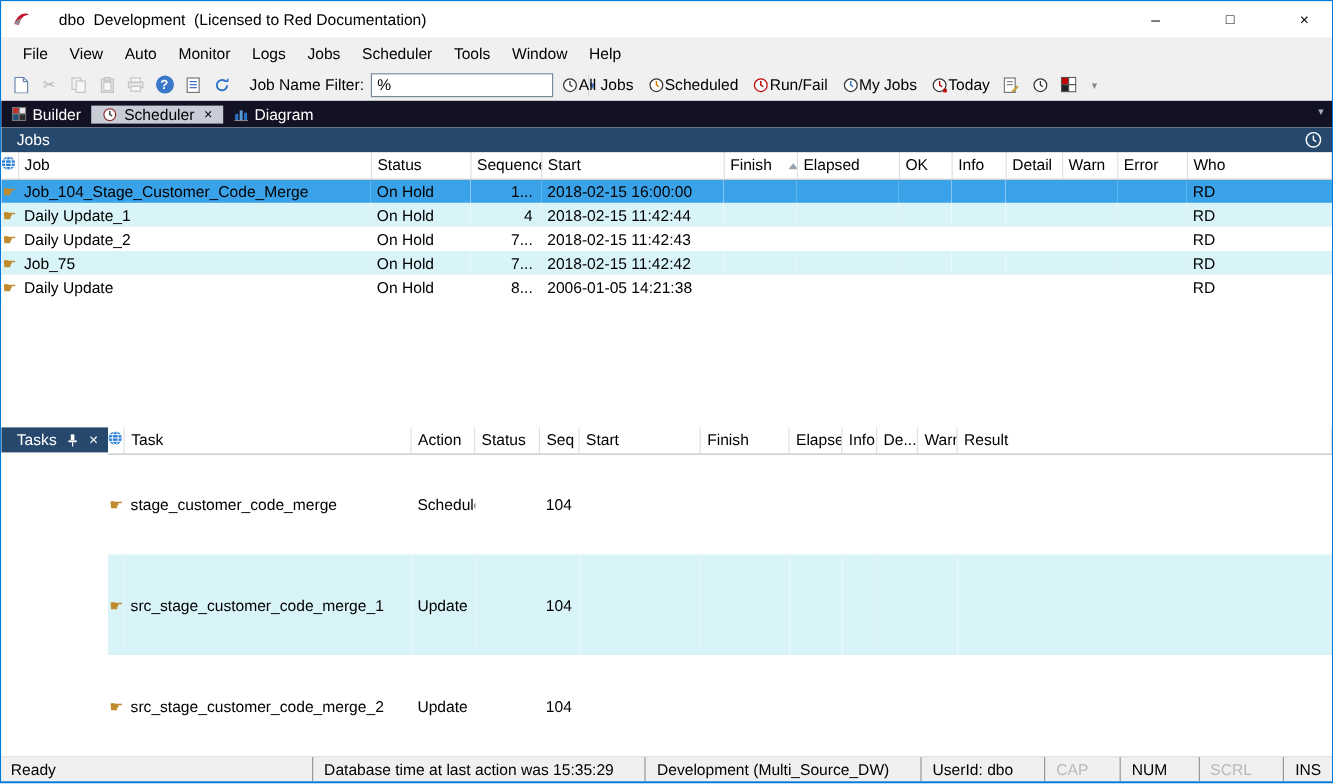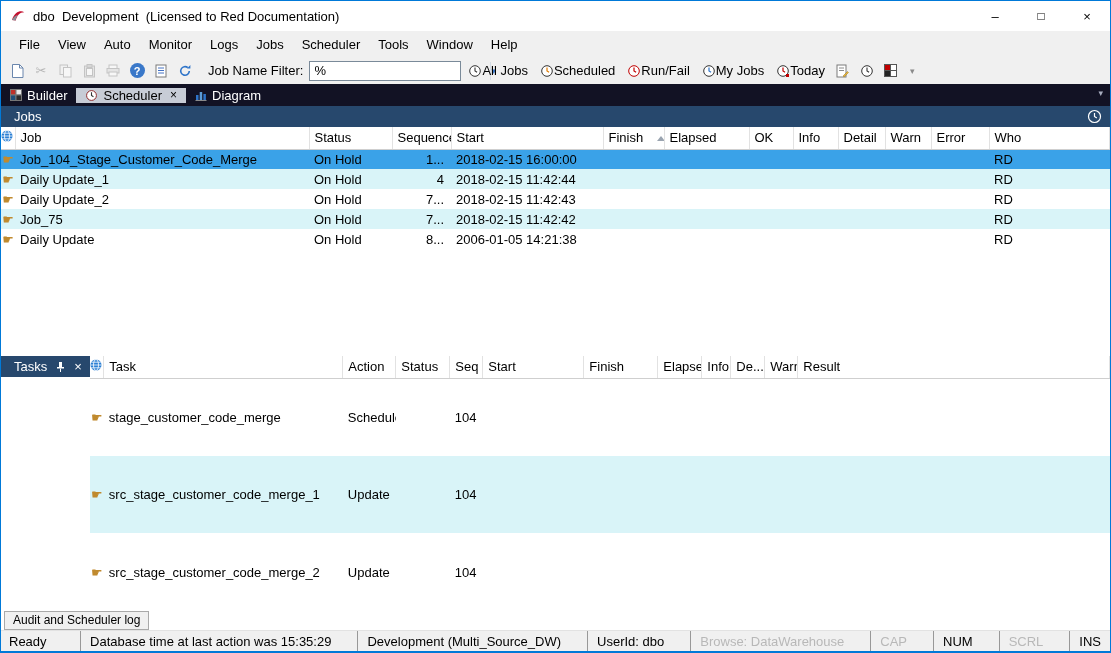--- a/index.html
+++ b/index.html
@@ -2,21 +2,21 @@
 <html style="--accent: #0079d8; --selection: #3aa2e8; --zebra: #d9f4f8; --panel-header: #27486d; --tabstrip: #121224;"><head>
 <meta charset="utf-8">
 <style>
   * { box-sizing: border-box; margin: 0; padding: 0; }
   html,body { width:1111px; height:653px; }
   body { font-family:"Liberation Sans", sans-serif; font-size:13px; color:#000; background:#fff; }
   .window { width:1111px; height:653px; border:1px solid var(--accent,#0079d8); border-bottom-width:2px;
             display:flex; flex-direction:column; background:#fff; overflow:hidden; }
 
   
-  .titlebar { height:30px; flex:0 0 auto; display:flex; align-items:center; background:#fff; }
+  .titlebar { height:30px; flex:0 0 auto; display:flex; align-items:center; background:#fff;gap:16px; }
   .app-icon { margin:0 7px 0 9px; display:flex; }
   .title-text { font-size:13px; white-space:pre; }
   .title-spacer { flex:1; }
   .win-btn { width:46px; height:30px; display:flex; align-items:center; justify-content:center; font-size:13px; cursor:default; }
   .win-btn.max { font-size:12px; }
 
   
   .menubar { height:26px; flex:0 0 auto; background:#f0f0f0; display:flex; align-items:center; padding-left:9px; }
   .menu-item { padding:4px 9px; cursor:default; }
 
@@ -475,31 +475,27 @@
           <td></td>
           <td></td>
           <td></td>
           <td></td>
         </tr>
       </tbody>
     </table>
     <div class="panel-filler"></div>
   </div>
 
-  <div class="bottom-tab-row">
-    <span class="bottom-tab">Audit and Scheduler log</span>
-  </div>
 
   <div class="statusbar">
     <span class="sb-ready">Ready</span>
     <span class="sb-right">
       <span class="sb-seg">Database time at last action was 15:35:29</span>
       <span class="sb-seg">Development (Multi_Source_DW)</span>
       <span class="sb-seg">UserId: dbo</span>
-      <span class="sb-seg dim">Browse: DataWarehouse</span>
       <span class="sb-seg dim">CAP</span>
       <span class="sb-seg">NUM</span>
       <span class="sb-seg dim">SCRL</span>
       <span class="sb-seg">INS</span>
     </span>
   </div>
 
 </div>
 
 </body></html>

